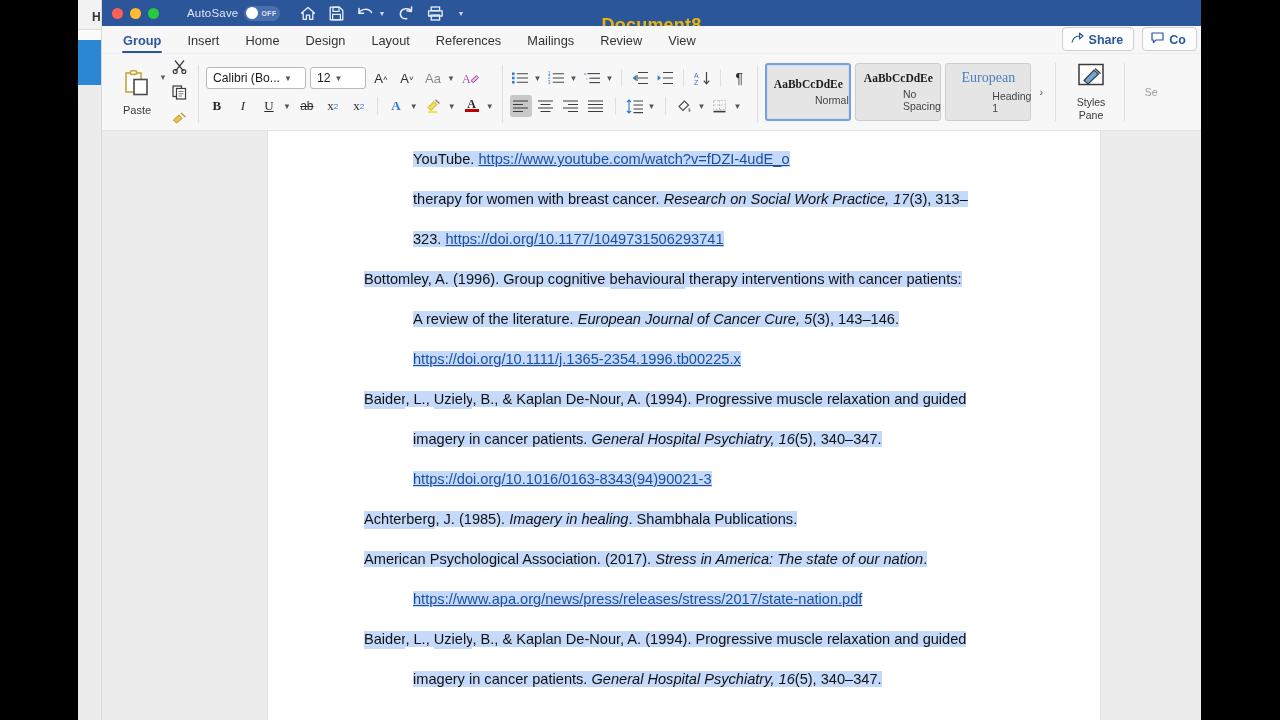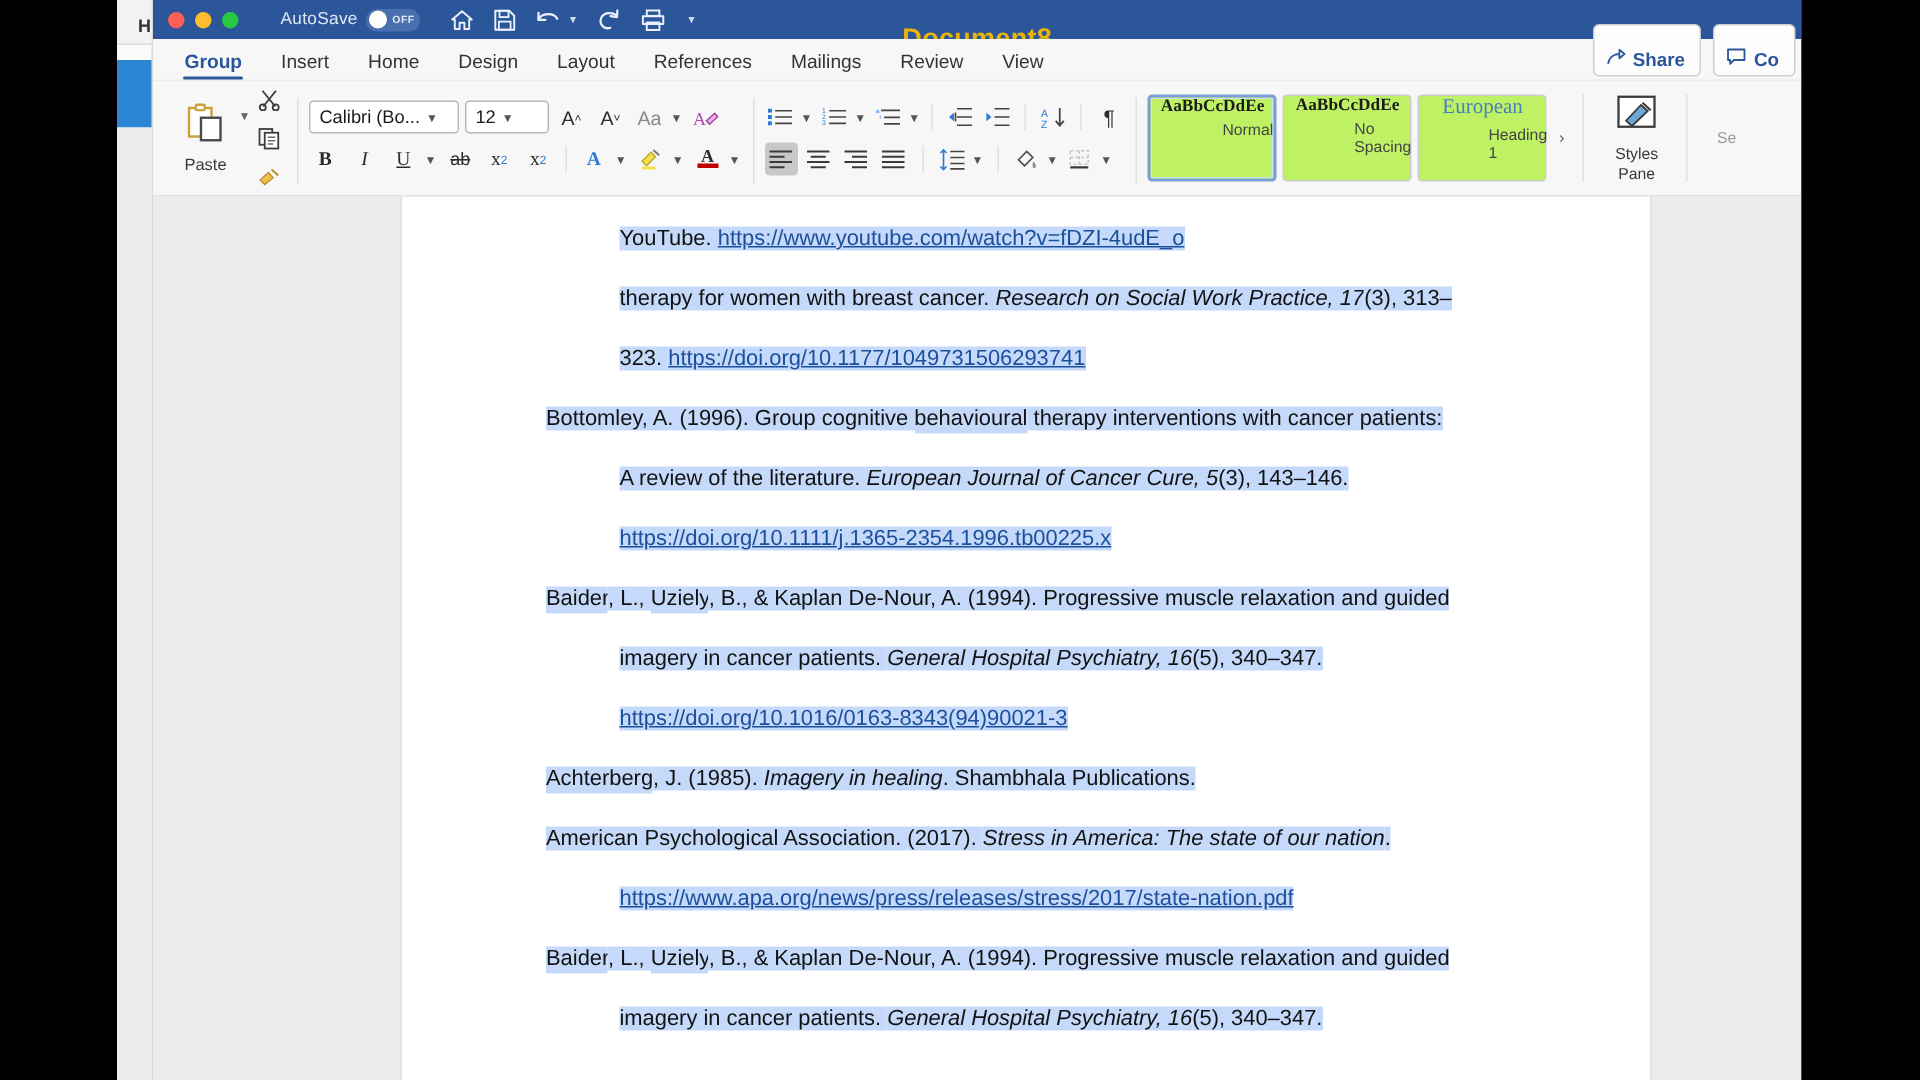--- a/index.html
+++ b/index.html
@@ -96,21 +96,21 @@
   .tab.active::after {
     content: ""; position: absolute; left: 12px; right: 12px; bottom: 0;
     height: 2.5px; background: #2b579a; border-radius: 2px;
   }
   .tabbar-right {
     position: absolute; right: 4px; bottom: 2px; display: flex; gap: 8px; align-items: center;
   }
   .pillbtn {
     border: 1px solid #cfcfcf; border-radius: 4px; background: #fdfdfd;
     font-size: 12.5px; color: #2b579a; font-weight: bold;
-    padding: 15px 10px 3px 8px; display: flex; align-items: center; gap: 5px;
+    padding: 4px 10px 3px 8px; display: flex; align-items: center; gap: 5px;
     white-space: nowrap;
   }
 
   
   .ribbon {
     height: 77px; background: #f7f7f7; border-bottom: 1px solid #e2e2e2;
     display: flex; align-items: stretch; padding: 3px 0 0 6px; position: relative;
   }
   .grp { display: flex; align-items: center; padding: 0 7px; height: 70px; }
   .sep { width: 1px; background: #e0e0e0; height: 58px; align-self: center; }
@@ -144,22 +144,22 @@
 
   
   .para-rows { display:flex; flex-direction: column; gap: 6px; }
   .para-row { display: flex; align-items: center; gap: 3px; }
   .ibtn.active { background: #c8c8c8; }
 
   
   .gallery { display: flex; align-items: center; gap: 4px; }
   .style-card {
     width: 86px; height: 58px; border: 1px solid #cdcdcd; border-radius: 3px;
-    background: #bef264; display: flex; flex-direction: column; align-items: center;
-    justify-content: flex-start; gap: 4px;
+    background: #e5e5e5; display: flex; flex-direction: column; align-items: center;
+    justify-content: center; gap: 4px;
   }
   .style-card.selected { border: 2px solid #7a9fd4; box-shadow: 0 0 0 1px #cfe0f5 inset; }
   .style-prev { font-size: 11.5px; color: #1b1b1b; font-weight: bold; font-family: "Liberation Serif", serif; white-space: nowrap; overflow: hidden;}
   .style-prev.nospace { font-weight: bold; }
   .style-prev.h1 { color: #4a7ebb; font-weight: normal; font-size: 14px; }
   .style-name { font-size: 10.5px; color: #444; margin-left: 47px; }
   .gal-more { font-size: 11px; color: #555; padding: 0 4px; }
 
   .styles-pane-btn {
     display: flex; flex-direction: column; align-items: center; width: 54px; gap: 1px;

